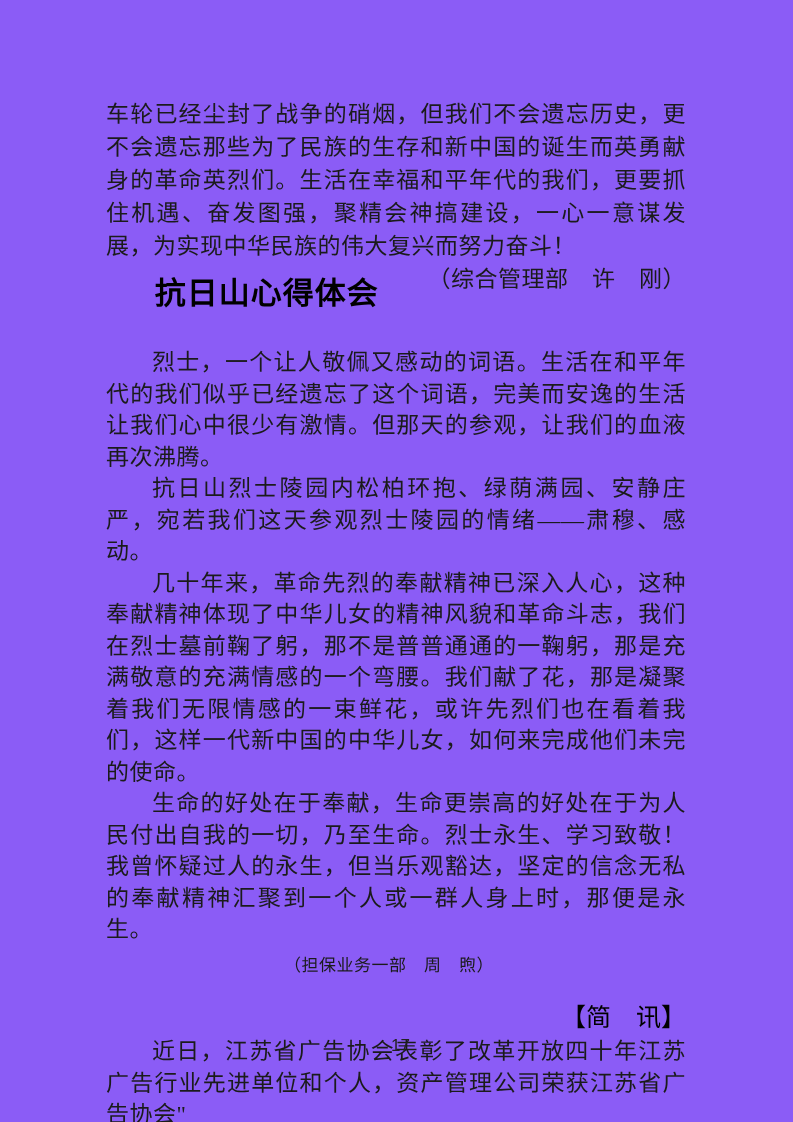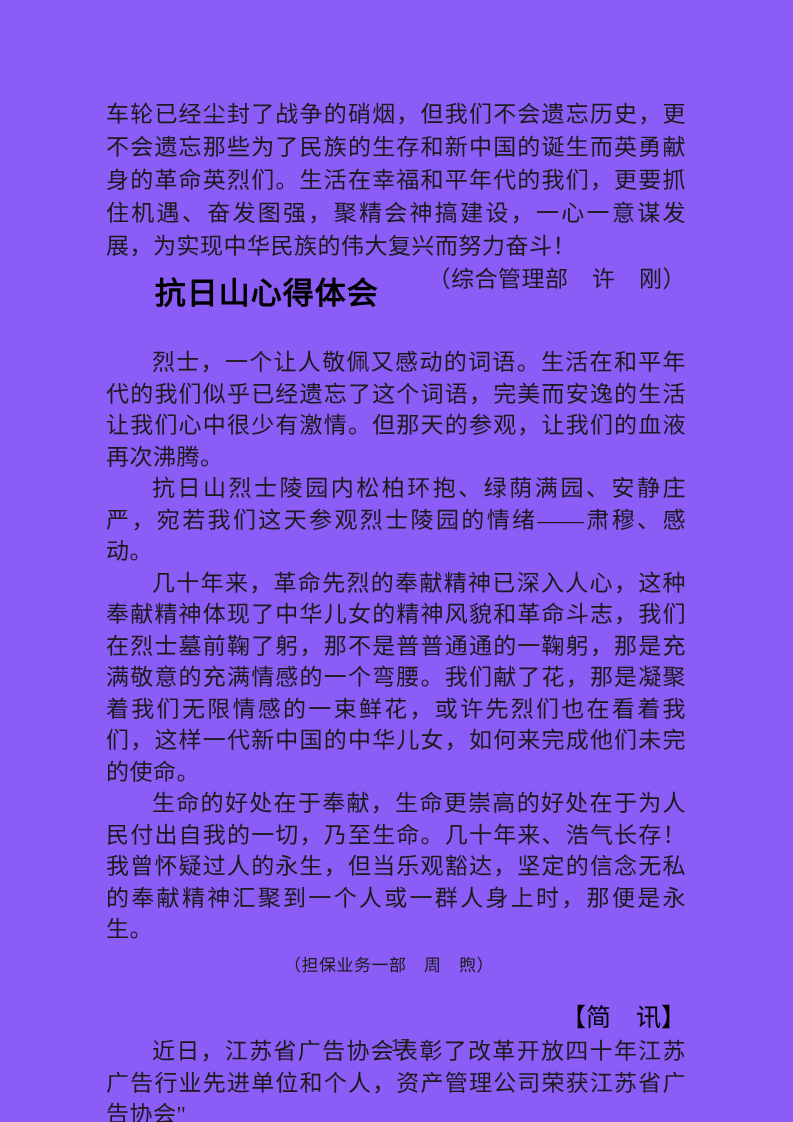--- a/index.html
+++ b/index.html
@@ -83,21 +83,21 @@
 
 <div class="page">
 
   <p class="para"><span>车轮已经尘封了战争的硝烟，但我们不会遗忘历史，更不会遗忘那些为了民族的生存和新中国的诞生而英勇献身的革命英烈们。生活在幸福和平年代的我们，更要抓住机遇、奋发图强，聚精会神搞建设，一心一意谋发展，为实现中华民族的伟大复兴而努力奋斗！</span><span class="fr">（综合管理部　许　刚）</span></p>
 
   <h1 class="article-title">抗日山心得体会</h1>
 
   <p class="para body-line indent">烈士，一个让人敬佩又感动的词语。生活在和平年代的我们似乎已经遗忘了这个词语，完美而安逸的生活让我们心中很少有激情。但那天的参观，让我们的血液再次沸腾。</p>
   <p class="para body-line indent">抗日山烈士陵园内松柏环抱、绿荫满园、安静庄严，宛若我们这天参观烈士陵园的情绪——肃穆、感动。</p>
   <p class="para body-line indent">几十年来，革命先烈的奉献精神已深入人心，这种奉献精神体现了中华儿女的精神风貌和革命斗志，我们在烈士墓前鞠了躬，那不是普普通通的一鞠躬，那是充满敬意的充满情感的一个弯腰。我们献了花，那是凝聚着我们无限情感的一束鲜花，或许先烈们也在看着我们，这样一代新中国的中华儿女，如何来完成他们未完的使命。</p>
-  <p class="para body-line indent">生命的好处在于奉献，生命更崇高的好处在于为人民付出自我的一切，乃至生命。几十年来、浩气长存！我曾怀疑过人的永生，但当乐观豁达，坚定的信念无私的奉献精神汇聚到一个人或一群人身上时，那便是永生。</p>
+  <p class="para body-line indent">生命的好处在于奉献，生命更崇高的好处在于为人民付出自我的一切，乃至生命。烈士永生、学习致敬！我曾怀疑过人的永生，但当乐观豁达，坚定的信念无私的奉献精神汇聚到一个人或一群人身上时，那便是永生。</p>
 
   <p class="signature-line">（担保业务一部　周　煦）</p>
 
   <h2 class="brief-header">【简　讯】</h2>
 
   <p class="para body-line indent brief-para">近日，江苏省广告协会表彰了改革开放四十年江苏广告行业先进单位和个人，资产管理公司荣获江苏省广告协会"</p>
 
   <div class="page-number">17</div>
 
 </div>

